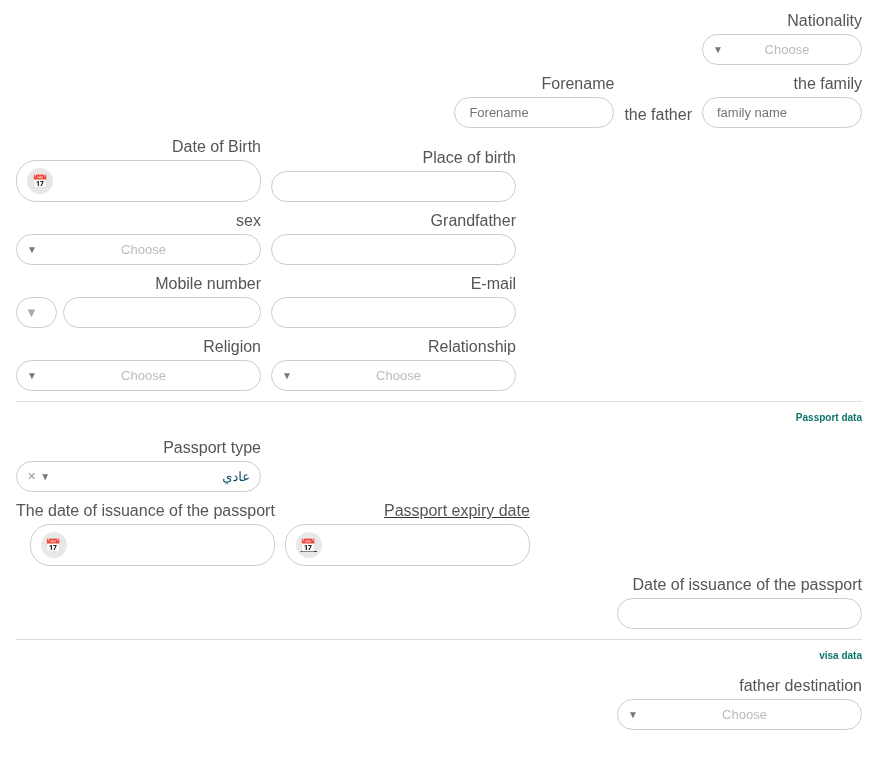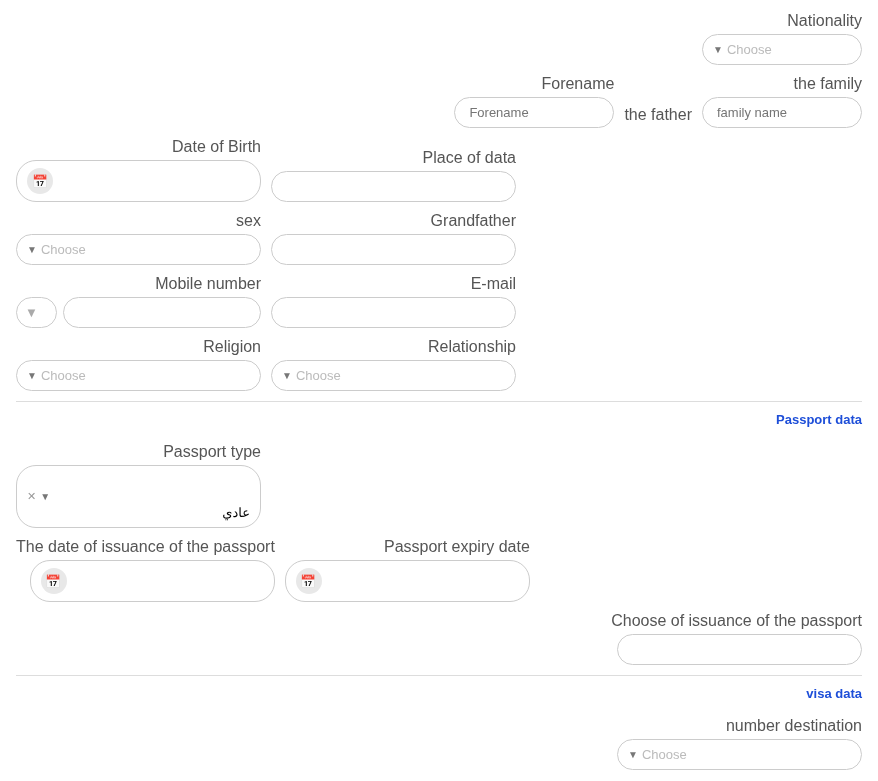--- a/index.html
+++ b/index.html
@@ -8,23 +8,23 @@
       background: #fff;
       color: #333;
       font-size: 13px;
       padding: 12px 16px;
     }
     .form-section {
       margin-bottom: 8px;
     }
     .section-header {
       text-align: right;
-      font-size: 13px;
+      font-size: 10px;
       font-weight: 600;
-      color: #1d4ed8;
+      color: #0f766e;
       padding: 10px 0 6px 0;
       border-top: 1px solid #ddd;
       margin-top: 10px;
     }
     .row {
       display: flex;
       flex-direction: row;
       align-items: flex-end;
       gap: 10px;
       margin-bottom: 10px;
@@ -67,21 +67,21 @@
       cursor: pointer;
     }
     .select-arrow {
       color: #777;
       font-size: 10px;
       margin-right: 4px;
     }
     .select-text {
       color: #bbb;
       flex: 1;
-      text-align: left;
+      text-align: center;
       padding-right: 4px;
     }
     .date-field {
       border: 1px solid #ccc;
       border-radius: 20px;
       padding: 7px 10px;
       font-size: 13px;
       color: #aaa;
       background: #fff;
       outline: none;
@@ -134,24 +134,23 @@
       border-radius: 20px;
       padding: 7px 10px;
       font-size: 13px;
       background: #fff;
       width: 100%;
       display: flex;
       align-items: center;
       justify-content: space-between;
     }
     .passport-type-value {
-      color: #000000;
+      color: #0c4a6e;
       font-size: 13px;
       direction: rtl;
-      margin-top: 32px;
     }
     .passport-type-controls {
       display: flex;
       align-items: center;
       gap: 4px;
     }
     .x-btn {
       color: #999;
       font-size: 11px;
       cursor: pointer;
@@ -196,21 +195,21 @@
 
 <div class="form-section">
   <div class="row">
     <div class="field-group">
       <span class="field-label">Date of Birth</span>
       <div class="date-field w245">
         <div class="calendar-icon">📅</div>
       </div>
     </div>
     <div class="field-group" style="margin-right:auto;">
-      <span class="field-label">Place of data</span>
+      <span class="field-label">Place of birth</span>
       <input class="input-field w245" type="text" style="">
     </div>
   </div>
 </div>
 
 <div class="form-section">
   <div class="row">
     <div class="field-group">
       <span class="field-label">sex</span>
       <div class="select-field w245">
@@ -280,43 +279,43 @@
 </div>
 
 <div class="form-section">
   <div class="row">
     <div class="field-group">
       <span class="field-label">The date of issuance of the passport</span>
       <div class="date-field w245">
         <div class="calendar-icon">📅</div>
       </div>
     </div>
-    <div class="field-group" style="margin-right:auto;">
+    <div class="field-group" style="margin-right:auto;text-decoration:underline;">
       <span class="field-label">Passport expiry date</span>
       <div class="date-field w245">
         <div class="calendar-icon">📅</div>
       </div>
     </div>
   </div>
 </div>
 
 <div class="form-section">
   <div class="row">
     <div class="field-group">
-      <span class="field-label">Choose of issuance of the passport</span>
+      <span class="field-label">Date of issuance of the passport</span>
       <input class="input-field w245" type="text" style="">
     </div>
   </div>
 </div>
 
 <div class="section-header">visa data</div>
 
 <div class="form-section" style="margin-top:10px;">
   <div class="row">
     <div class="field-group">
-      <span class="field-label">number destination</span>
+      <span class="field-label">father destination</span>
       <div class="select-field w245">
         <span class="select-arrow">▼</span>
         <span class="select-text">Choose</span>
       </div>
     </div>
   </div>
 </div>
 
 </body></html>

